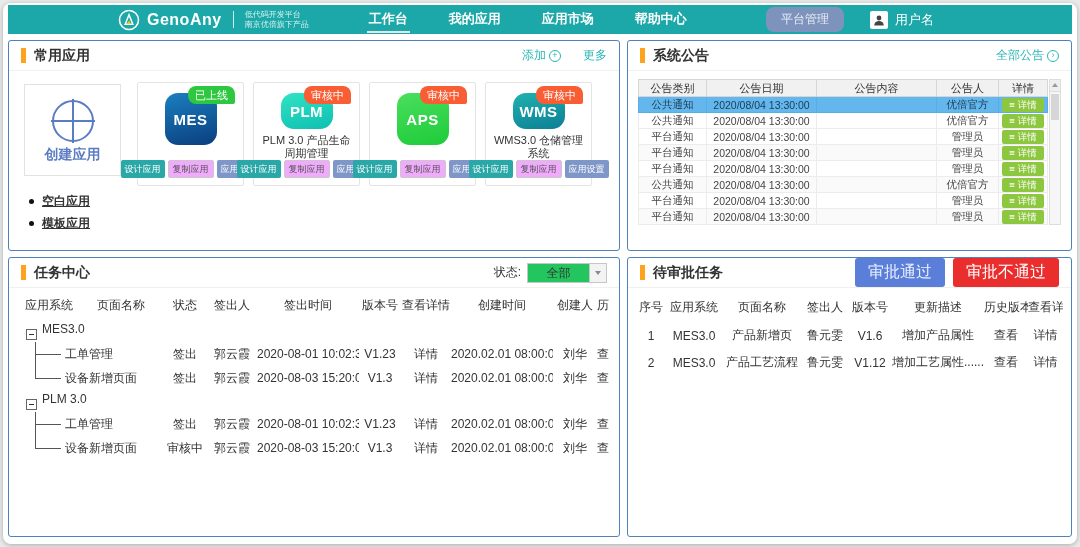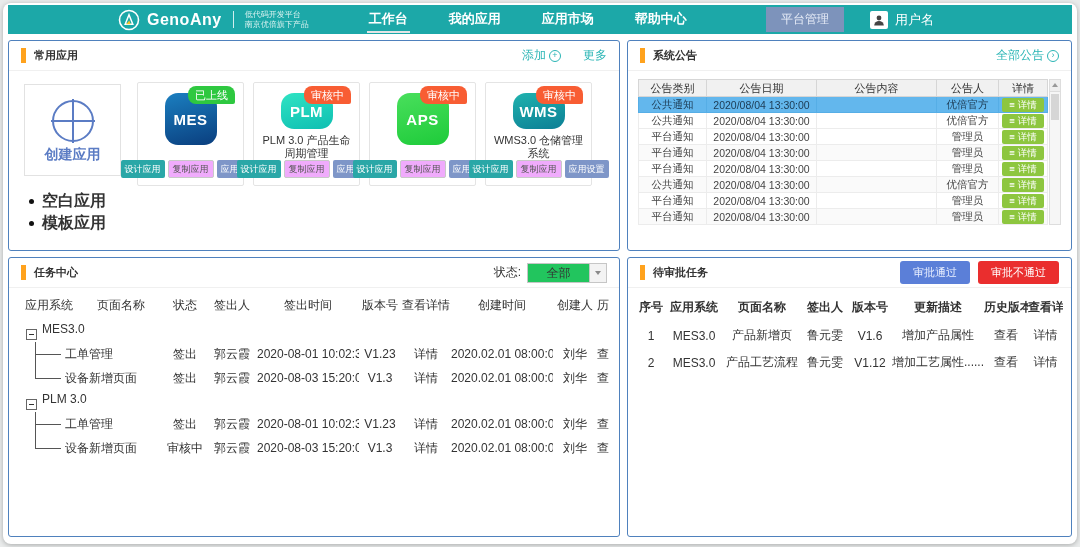--- a/index.html
+++ b/index.html
@@ -10,41 +10,41 @@
   
   .topbar { height:29px; margin:2px 5px 0; background:#1CA8A8; display:flex; align-items:center; }
   .brand { display:flex; align-items:center; margin-left:110px; gap:7px; }
   .brand-name { color:#fff; font-size:16px; font-weight:bold; letter-spacing:.5px; }
   .brand-divider { width:1px; height:17px; background:rgba(255,255,255,.8); margin:0 4px; }
   .tagline { color:#d9f2f0; font-size:8px; line-height:10px; }
   .nav { display:flex; gap:37px; margin-left:58px; }
   .nav-item { color:#fff; font-size:13px; font-weight:bold; padding:4px 2px 3px; cursor:pointer; border-bottom:2px solid transparent; }
   .nav-item.active { border-bottom:2px solid #e5e5e5; }
   .top-right { margin-left:auto; display:flex; align-items:center; gap:26px; margin-right:138px; }
-  .platform-btn { background:#7d93bb; color:#e6ecf7; border:none; font-size:12px; padding:4px 15px; border-radius:0; cursor:pointer; }
+  .platform-btn { background:#7d93bb; color:#e6ecf7; border:none; font-size:12px; padding:4px 15px; border-radius:8px; cursor:pointer; }
   .user { display:flex; align-items:center; gap:7px; color:#fff; font-size:13px; }
   .avatar { width:18px; height:18px; background:#fff; border-radius:2px; display:flex; align-items:center; justify-content:center; }
 
   
   .grid { display:grid; grid-template-columns:612px 1fr; grid-template-rows:211px 280px; gap:6px 7px; padding:6px 5px 0; }
   .panel { border:1px solid #4f81bd; border-radius:3px; background:#fff; overflow:hidden; display:flex; flex-direction:column; }
   .panel-hd { height:30px; flex:0 0 30px; display:flex; align-items:center; padding:0 12px; border-bottom:1px solid #f0f0f0; }
   .tbar { width:5px; height:15px; background:#FFA21D; margin-right:8px; }
-  .panel-title { font-size:11px; font-weight:bold; color:#333; }
+  .panel-title { font-size:14px; font-weight:bold; color:#333; }
   .hd-right { margin-left:auto; display:flex; align-items:center; gap:22px; }
   .tlink { color:#2AB5B5; font-size:12px; cursor:pointer; display:inline-flex; align-items:center; gap:3px; }
   .circle-ic { width:12px; height:12px; border:1px solid #2AB5B5; border-radius:50%; display:inline-flex; align-items:center; justify-content:center; font-size:9px; line-height:1; }
 
   
   .apps-body { display:flex; padding:11px 10px 0; }
   .create-col { width:118px; flex:0 0 118px; }
   .create-card { width:97px; height:92px; border:1px solid #e2e2e2; margin:2px 0 14px 5px; display:flex; flex-direction:column; align-items:center; justify-content:center; cursor:pointer; }
   .create-label { color:#5b7cc4; font-weight:bold; font-size:14px; }
   .create-opts { list-style:none; margin-left:10px; }
-  .create-opts li { font-weight:bold; font-size:16px; line-height:22px; display:flex; align-items:center; gap:8px; cursor:pointer; }
+  .create-opts li { font-weight:bold; font-size:12px; line-height:22px; display:flex; align-items:center; gap:8px; cursor:pointer;text-decoration:underline; }
   .create-opts li::before { content:""; width:5px; height:5px; background:#111; border-radius:50%; }
   .app-cards { display:flex; gap:9px; }
   .app-card { width:107px; height:104px; border:1px solid #e4e4e4; border-radius:2px; position:relative; display:flex; flex-direction:column; align-items:center; }
   .badge { position:absolute; top:3px; right:8px; font-size:11px; color:#fff; background:#F85D33; padding:1.5px 7px; border-radius:8px 8px 2px 8px;margin-left:8px; }
   .badge.online { background:#2EC840; }
   .app-icon { width:52px; height:52px; border-radius:13px; margin-top:10px; color:#fff; font-weight:bold; font-size:15px; display:flex; align-items:center; justify-content:center; letter-spacing:.5px; }
   .app-name { font-size:11px; color:#333; text-align:center; line-height:13px; margin-top:5px; padding:0 3px; height:26px; }
   .app-btns { display:flex; gap:3px; margin-top:auto; margin-bottom:7px; }
   .abtn { font-size:9px; padding:2.5px 4px; border-radius:2px; border:none; color:#fff; cursor:pointer; white-space:nowrap; }
   .abtn.design { background:#2aa7a7; }
@@ -76,25 +76,25 @@
   .task-group td { text-align:left; padding-left:7px; height:22px; }
   .minus-box { display:inline-flex; width:11px; height:11px; border:1px solid #666; align-items:center; justify-content:center; vertical-align:-2px; margin-right:5px; background:#fff; }
   .minus-box::after { content:""; width:5px; height:1px; background:#333; }
   .tree-cell { position:relative; text-align:left !important; padding-left:46px; }
   .t-v { position:absolute; left:16px; top:0; bottom:0; width:1px; background:#555; }
   .t-v.last { bottom:50%; }
   .t-h { position:absolute; left:16px; top:50%; width:26px; height:1px; background:#555; }
 
   
   .appr-btns { display:flex; gap:8px; }
-  .appr-btn { border:none; color:#fff; font-size:11px; padding:4px 13px; border-radius:3px; cursor:pointer; }
+  .appr-btn { border:none; color:#fff; font-size:16px; padding:4px 13px; border-radius:3px; cursor:pointer; }
   .appr-btn.approve { background:#5B7FD8; color:#e9efff; }
   .appr-btn.reject { background:#EA2E2E; }
   .appr-table { width:100%; border-collapse:collapse; table-layout:fixed; margin-top:4px; }
-  .appr-table th { font-weight:bold; font-size:12px; color:#333; height:30px; text-align:center; overflow:hidden; white-space:nowrap; }
+  .appr-table th { font-weight:normal; font-size:12px; color:#333; height:30px; text-align:center; overflow:hidden; white-space:nowrap; }
   .appr-table td { font-size:12px; color:#333; height:27px; text-align:center; overflow:hidden; white-space:nowrap; }
 </style>
 </head>
 <body>
 
 <div class="frame">
 
   <div class="topbar">
     <div class="brand">
       <svg width="22" height="22" viewBox="0 0 22 22">

